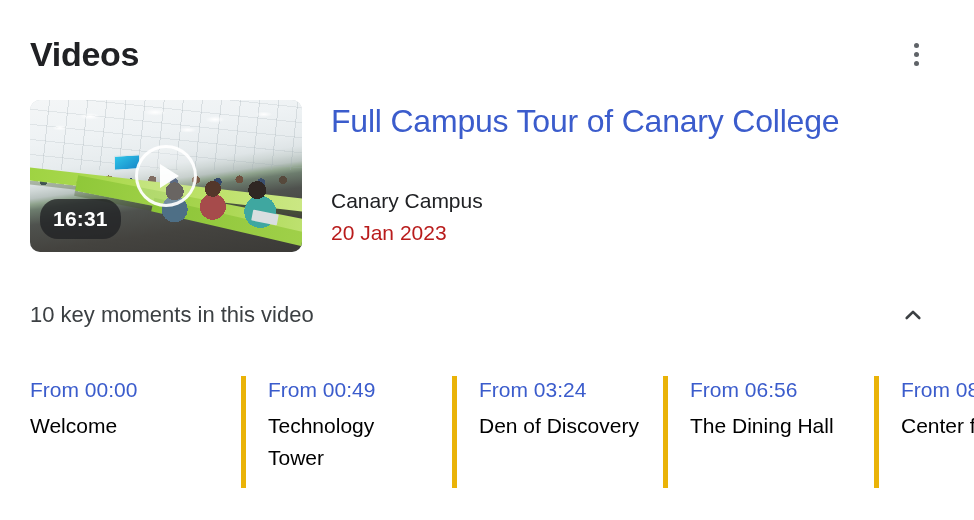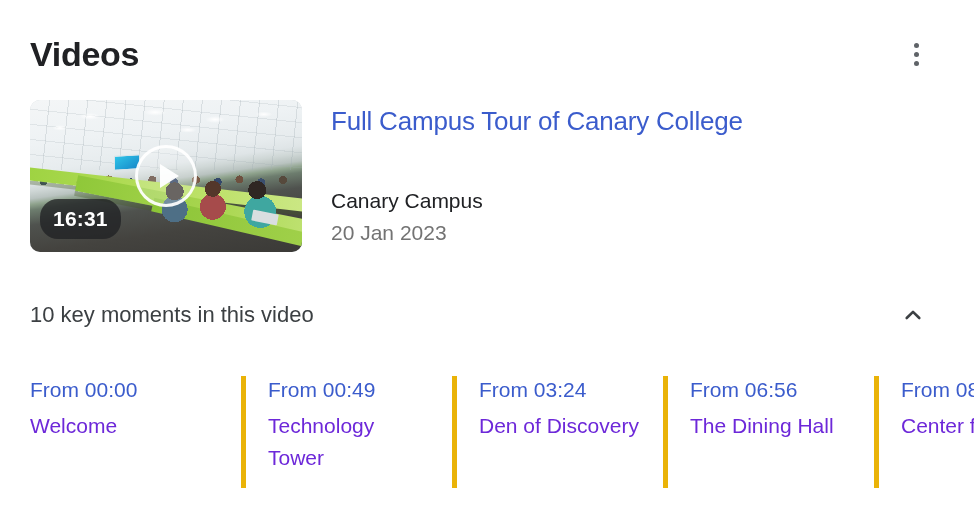--- a/index.html
+++ b/index.html
@@ -232,42 +232,42 @@
   }
 
   .video-meta {
     margin-left: 29px;
     padding-top: 2px;
     min-width: 0;
   }
 
   .video-title {
     display: block;
-    font-size: 26px;
+    font-size: 32px;
     line-height: 38px;
     font-weight: 400;
     color: #3b5ccc;
     text-decoration: none;
     letter-spacing: -0.2px;
     cursor: pointer;
     white-space: nowrap;
   }
 
   .video-channel {
     margin-top: 47px;
     font-size: 21px;
     line-height: 28px;
     color: #202124;
   }
 
   .video-date {
     margin-top: 4px;
     font-size: 21px;
     line-height: 28px;
-    color: #737373;
+    color: #b91c1c;
   }
 
   
   .moments-header {
     position: absolute;
     left: 30px;
     top: 292px;
     right: 24px;
     display: flex;
     align-items: center;
@@ -319,21 +319,21 @@
     font-size: 21px;
     line-height: 28px;
     color: #3b5ccc;
     margin-bottom: 6px;
     white-space: nowrap;
   }
 
   .moment-label {
     font-size: 21px;
     line-height: 32px;
-    color: #6d28d9;
+    color: #000000;
   }
 </style>
 </head>
 <body>
 
 <div class="videos-card">
 
   <div class="card-header">
     <div class="section-title">Videos</div>
     <div class="overflow-menu">

